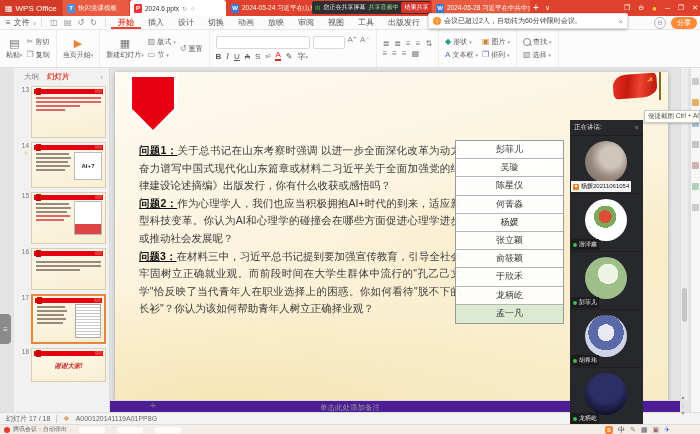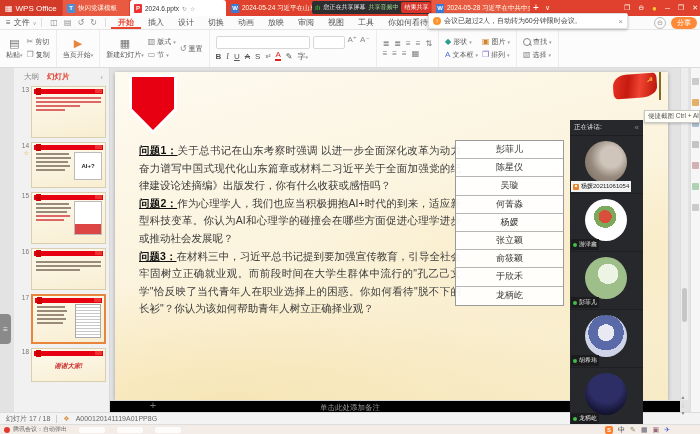--- a/index.html
+++ b/index.html
@@ -120,21 +120,21 @@
   #questions{position:absolute;left:24px;top:70px;width:322px;font-size:10.5px;line-height:17.6px;
     color:#3a3a3a;text-align:justify;}
   #questions p{margin:0;}
   #questions b{color:#111;text-decoration:underline;}
   #name-table{position:absolute;left:340px;top:68px;width:107px;border:1px solid #9a9a9a;background:rgba(255,255,255,.92);}
   .name-row{height:18.2px;border-bottom:1px solid #b5b5b5;font-size:9px;color:#333;
     display:flex;align-items:center;justify-content:center;box-sizing:border-box;}
   .name-row:last-child{border-bottom:none;}
   .name-row.hl{background:#dcead2;}
   
-  #notesbar{left:110px;top:400px;width:570px;height:12px;background:#000000;border-top:1px solid #d9d9d9;box-sizing:border-box;}
+  #notesbar{left:110px;top:400px;width:570px;height:12px;background:#4c1d95;border-top:1px solid #d9d9d9;box-sizing:border-box;}
   #notes-ph{position:absolute;left:210px;top:2px;font-size:7.5px;color:#9a9a9a;}
   #vscroll{left:680px;top:68px;width:8px;height:332px;background:#ededed;border-left:1px solid #ddd;box-sizing:border-box;}
   #vthumb{position:absolute;left:1px;top:220px;width:5px;height:34px;background:#c6c6c6;border-radius:3px;}
   #navcol{left:677px;top:394px;width:12px;height:30px;display:flex;flex-direction:column;align-items:center;
     gap:2px;color:#888;font-size:5px;z-index:4;}
   #rightstrip{left:690px;top:68px;width:10px;height:344px;background:#f6f6f6;border-left:1px solid #ddd;
     box-sizing:border-box;display:flex;flex-direction:column;align-items:center;gap:14px;padding-top:10px;}
   .rsic{width:7px;height:7px;border-radius:1px;opacity:.8;}
   #tooltip{left:644px;top:110px;width:56px;height:13px;background:#fffef6;border:1px solid #c9c9c9;
     font-size:6.5px;color:#555;white-space:nowrap;overflow:hidden;display:flex;align-items:center;
@@ -231,21 +231,21 @@
     <span class="mdiv"></span>
     <span class="mitem on">开始</span>
     <span class="mitem">插入</span>
     <span class="mitem">设计</span>
     <span class="mitem">切换</span>
     <span class="mitem">动画</span>
     <span class="mitem">放映</span>
     <span class="mitem">审阅</span>
     <span class="mitem">视图</span>
     <span class="mitem">工具</span>
-    <span class="mitem">你如何看待</span>
+    <span class="mitem">出版发行</span>
     <span class="srch"></span>
   </div>
   <div id="menu-right">
     <span id="collab-circle">⊖</span>
     <span id="share-btn">分享</span>
   </div>
 
   <div id="notif" class="abs">
     <span class="nic">!</span>
     <span class="ntext">会议已超过2人，自动转为60分钟限时会议。</span>
@@ -462,28 +462,29 @@
       <div class="cloth"></div>
       <span class="emb">☭</span>
     </div>
     <div id="questions">
       <p><b>问题1：</b><span>关于总书记在山东考察时强调 以进一步全面深化改革为动力 奋力谱写中国式现代化山东篇章或材料二习近平关于全面加强党的纪律建设论述摘编》出版发行，你有什么收获或感悟吗？</span></p>
       <p><b>问题2：</b><span>作为心理学人，我们也应当积极拥抱AI+时代的到来，适应新型科技变革。你认为AI和心理学的碰撞会在哪些方面促进心理学进步或推动社会发展呢？</span></p>
       <p><b>问题3：</b><span>在材料三中，习近平总书记提到要加强宣传教育，引导全社会牢固树立正确就业观。而前段时间在大学生群体中流行的"孔乙己文学"恰反映了当代青年人在职业选择上的困惑。你如何看待"脱不下的长衫"？你认为该如何帮助青年人树立正确择业观？</span></p>
     </div>
     <div id="name-table">
       <div class="name-row">彭菲儿</div>
+      <div class="name-row">吴璇</div>
       <div class="name-row">陈星仪</div>
-      <div class="name-row">吴璇</div>
       <div class="name-row">何菁淼</div>
       <div class="name-row">杨媛</div>
       <div class="name-row">张立颖</div>
       <div class="name-row">俞筱颖</div>
       <div class="name-row">于欣禾</div>
       <div class="name-row">龙柄屹</div>
+      <div class="name-row hl">孟一凡</div>
     </div>
   </div>
 
   <div id="notesbar" class="abs">
     <span id="notes-ph">单击此处添加备注</span>
   </div>
 
   <div id="vscroll" class="abs">
       <div id="vthumb"></div>
     </div>

